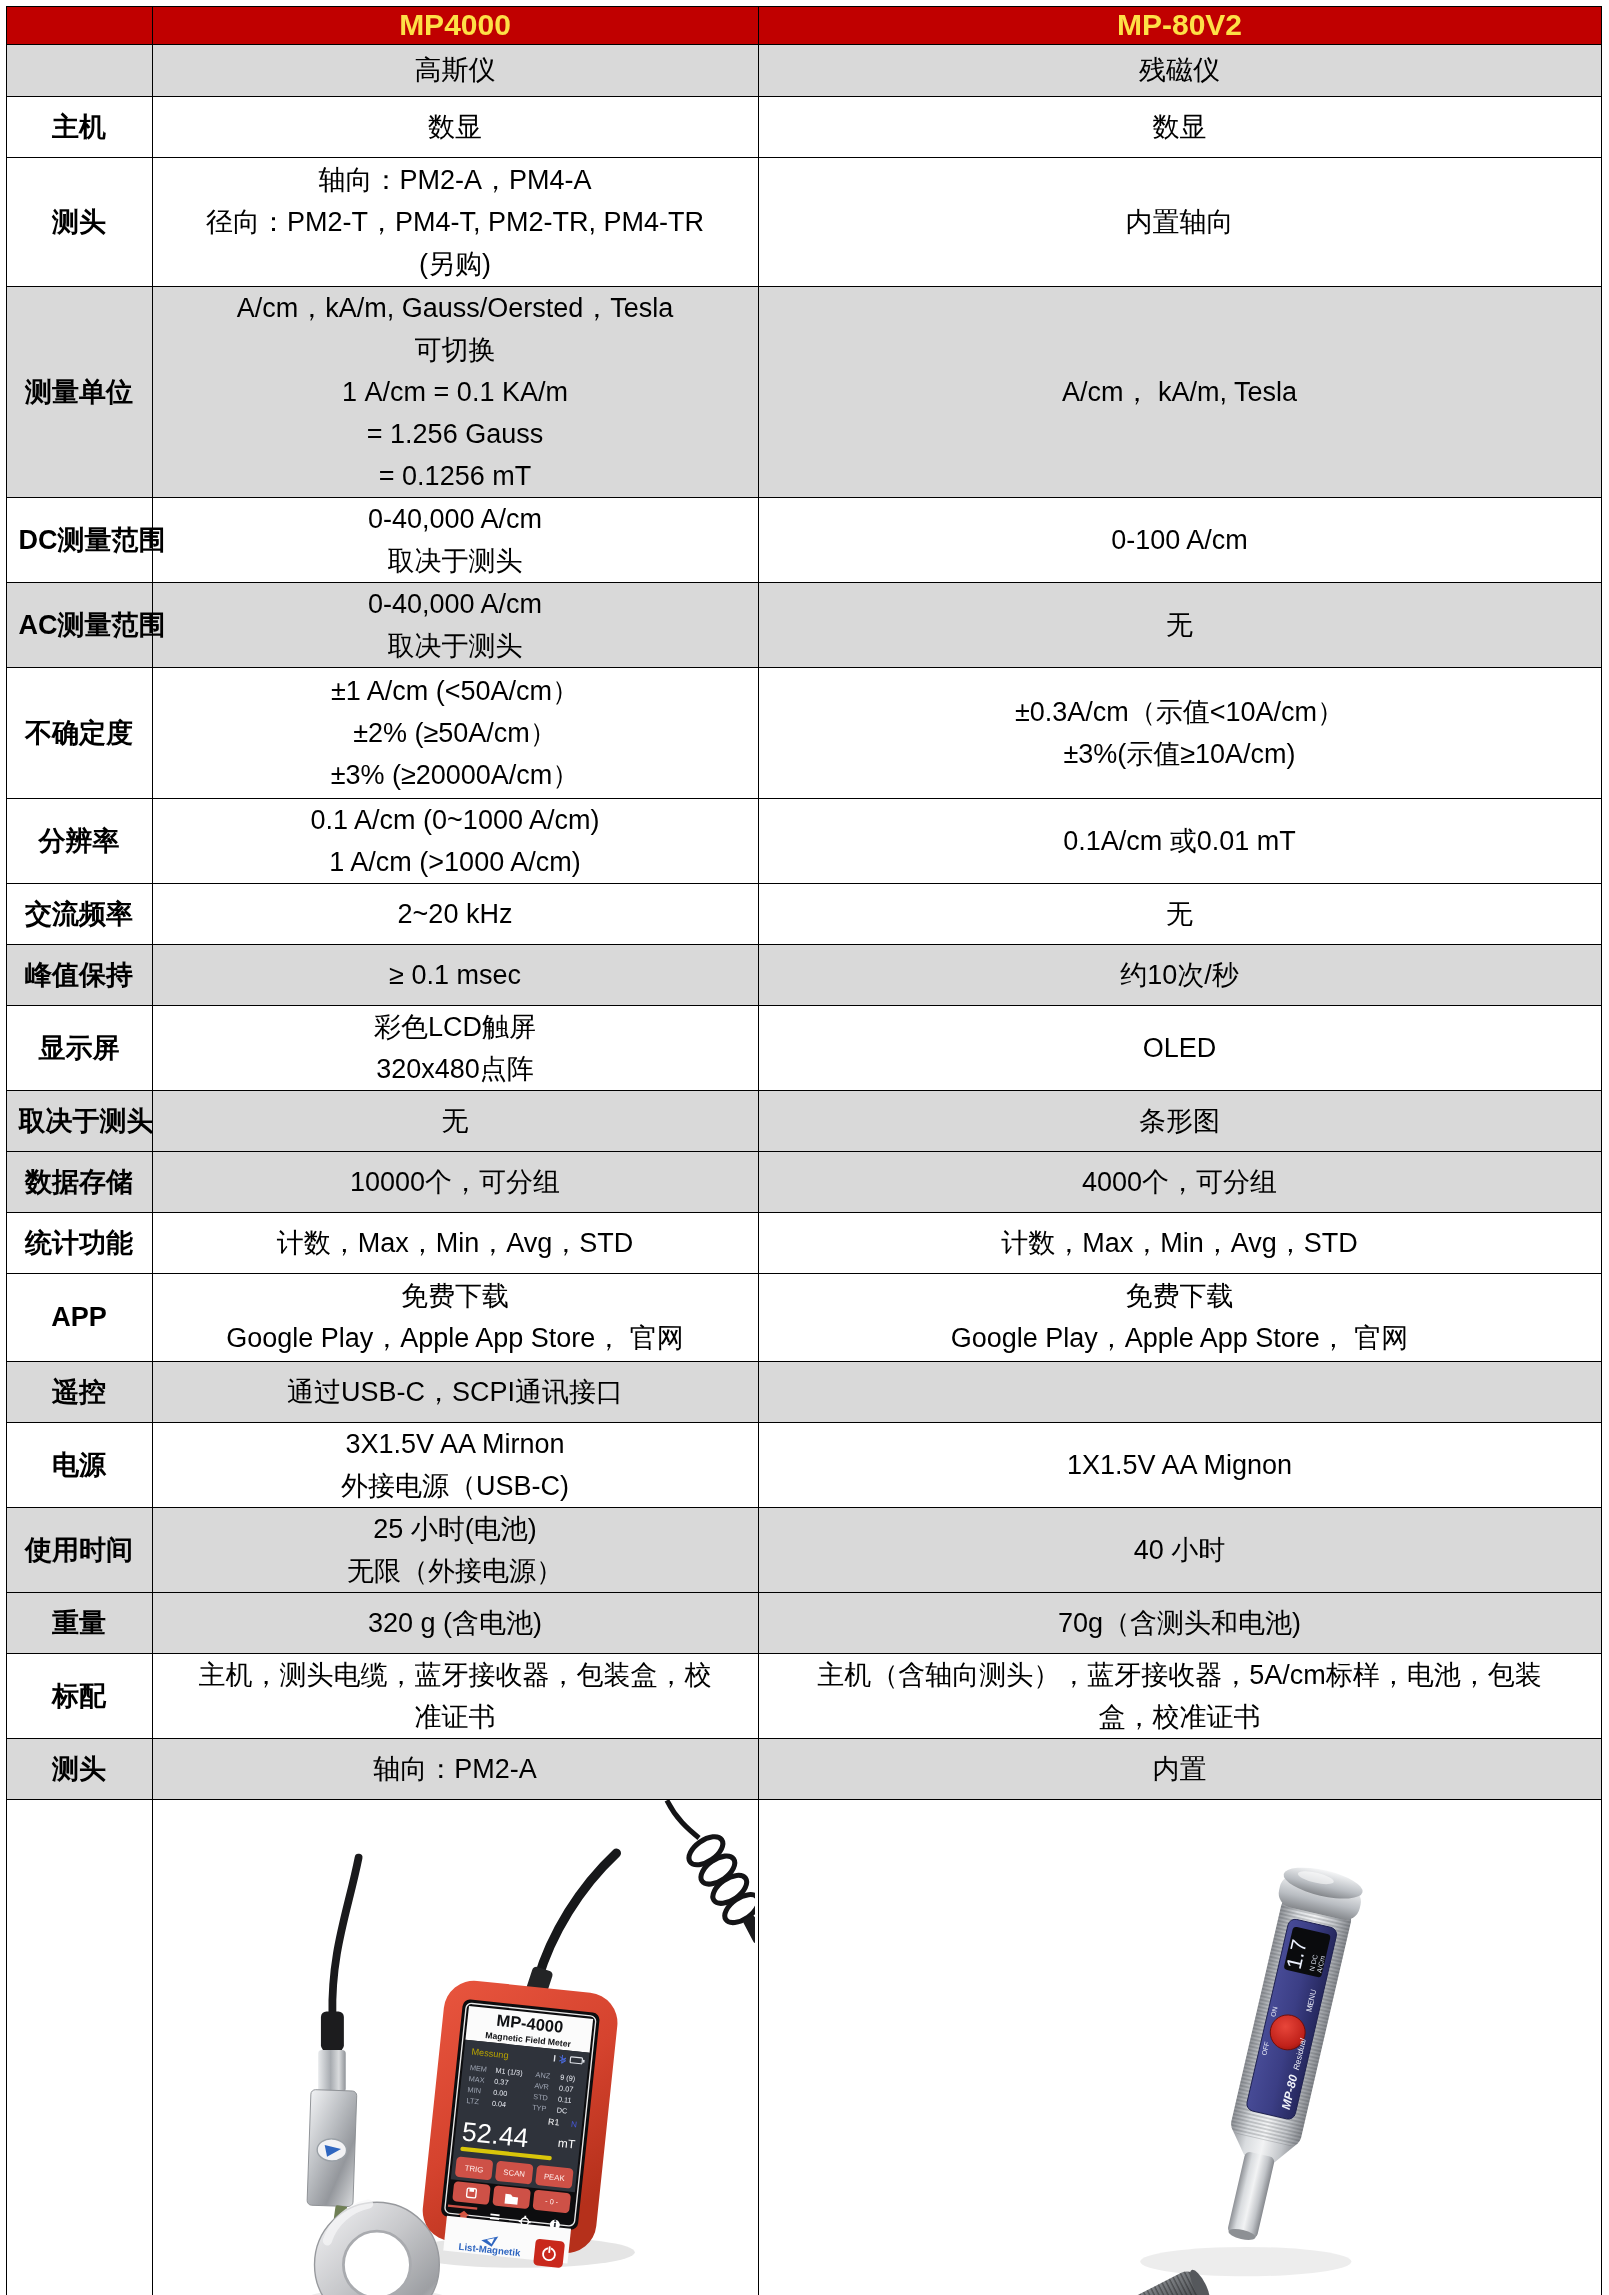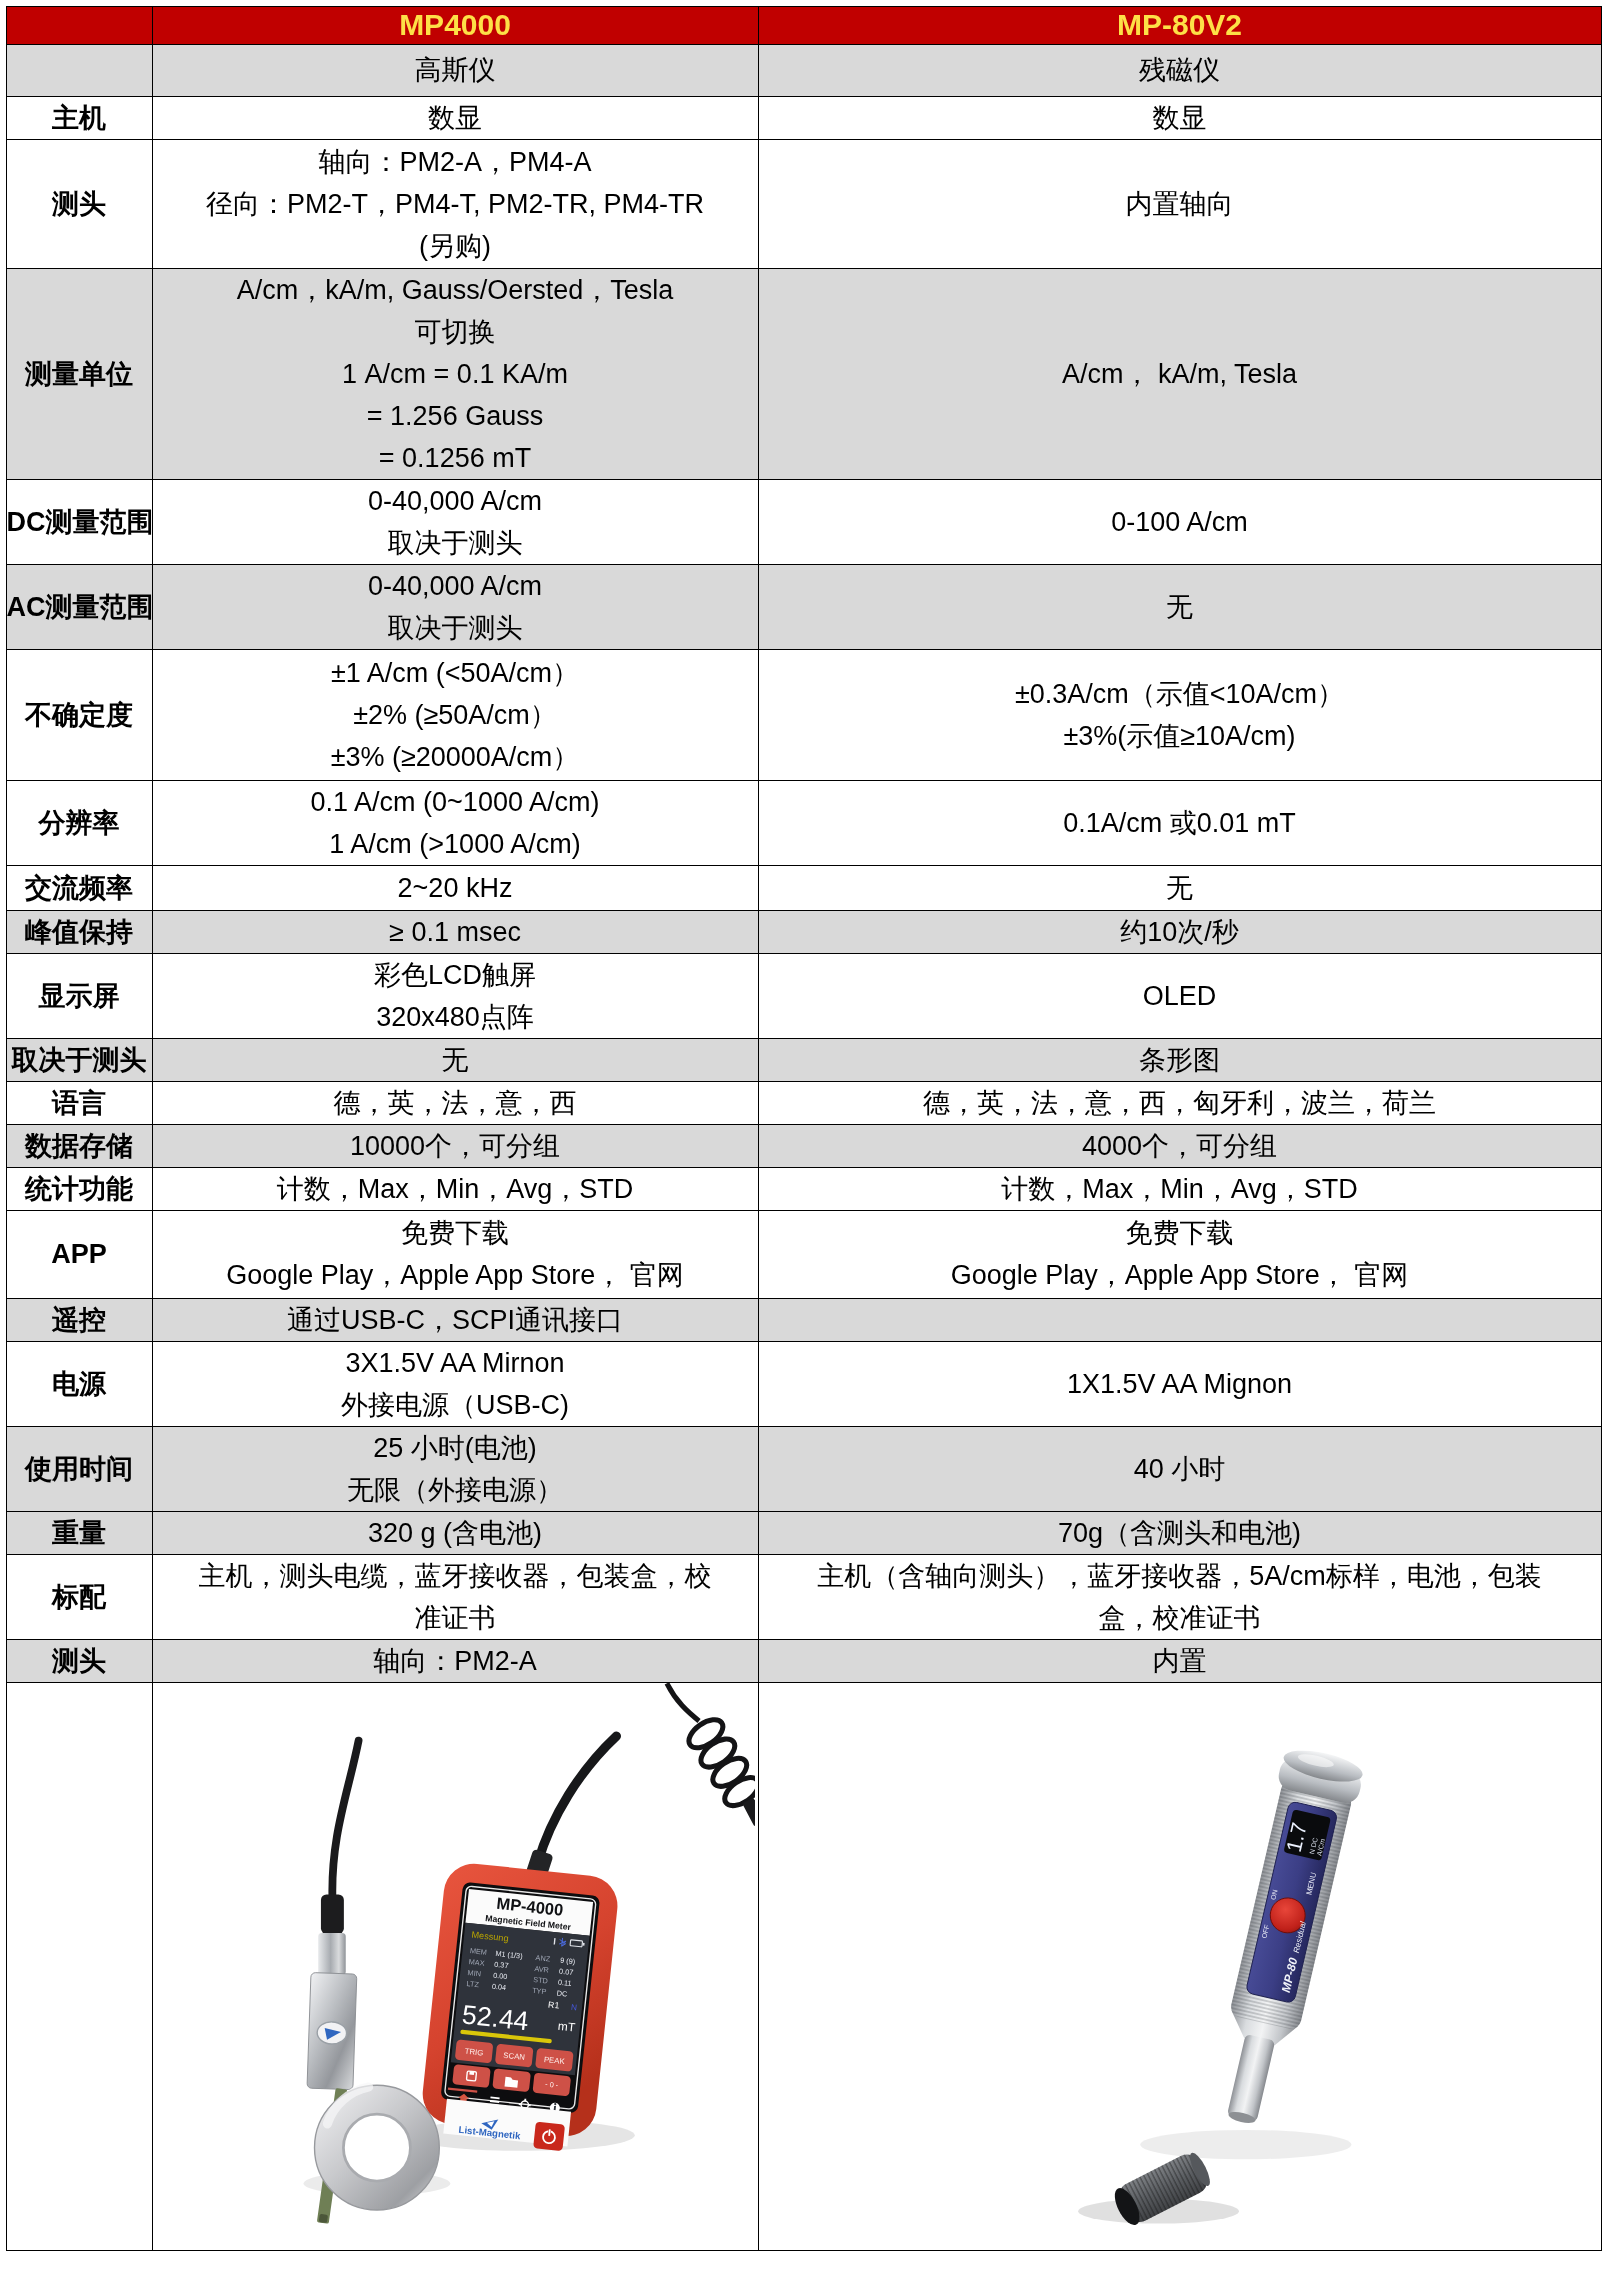--- a/index.html
+++ b/index.html
@@ -10,21 +10,21 @@
   table.spec{
     position:absolute;left:5.5px;top:5.5px;
     border-collapse:collapse;table-layout:fixed;
     width:1595px;
   }
   col.c-lab{width:146px;}
   col.c-p1{width:606px;}
   col.c-p2{width:843px;}
   td,th{border:1.8px solid #000;vertical-align:middle;text-align:center;overflow:visible;}
   tr.head td{background:#C00000;color:#fde047;font-size:30px;font-weight:bold;}
-  td.lab{font-size:27px;font-weight:bold;white-space:nowrap;padding:0;}
+  td.lab{font-size:27px;font-weight:bold;white-space:nowrap;padding:12px;}
   td.val{font-size:27px;font-weight:400;line-height:42px;white-space:pre-line;padding:0 6.4px;}
   tr.shade td{background:#D9D9D9;}
   td.photo{padding:0;vertical-align:top;}
   td.photo svg{display:block;}
 </style>
 </head>
 <body>
 
 <table class="spec">
   <colgroup>
@@ -118,25 +118,20 @@
 320x480点阵</td>
     <td class="val">OLED</td>
   </tr>
 
   <tr class="shade" style="height:42px">
     <td class="lab">取决于测头</td>
     <td class="val">无</td>
     <td class="val">条形图</td>
   </tr>
 
-  <tr style="height:39px">
-    <td class="lab">语言</td>
-    <td class="val">德，英，法，意，西</td>
-    <td class="val">德，英，法，意，西，匈牙利，波兰，荷兰</td>
-  </tr>
 
   <tr class="shade" style="height:39px">
     <td class="lab">数据存储</td>
     <td class="val">10000个，可分组</td>
     <td class="val">4000个，可分组</td>
   </tr>
 
   <tr style="height:40px">
     <td class="lab">统计功能</td>
     <td class="val">计数，Max，Min，Avg，STD</td>

